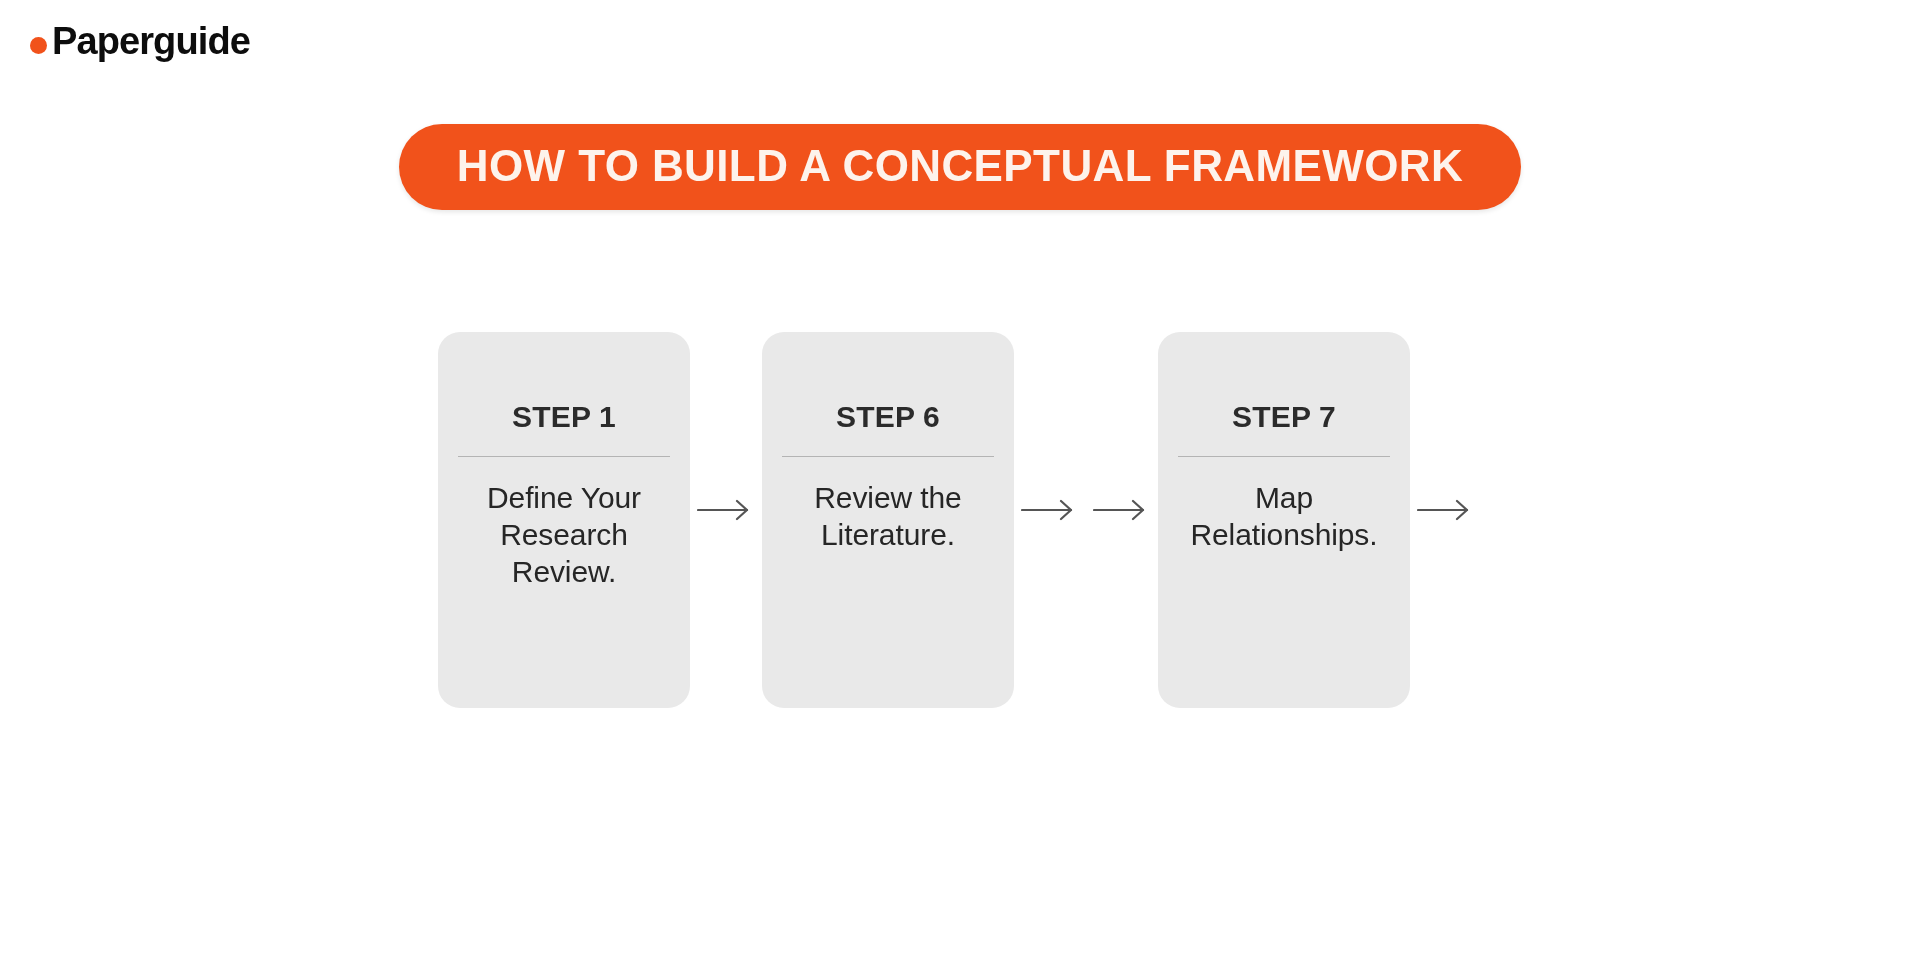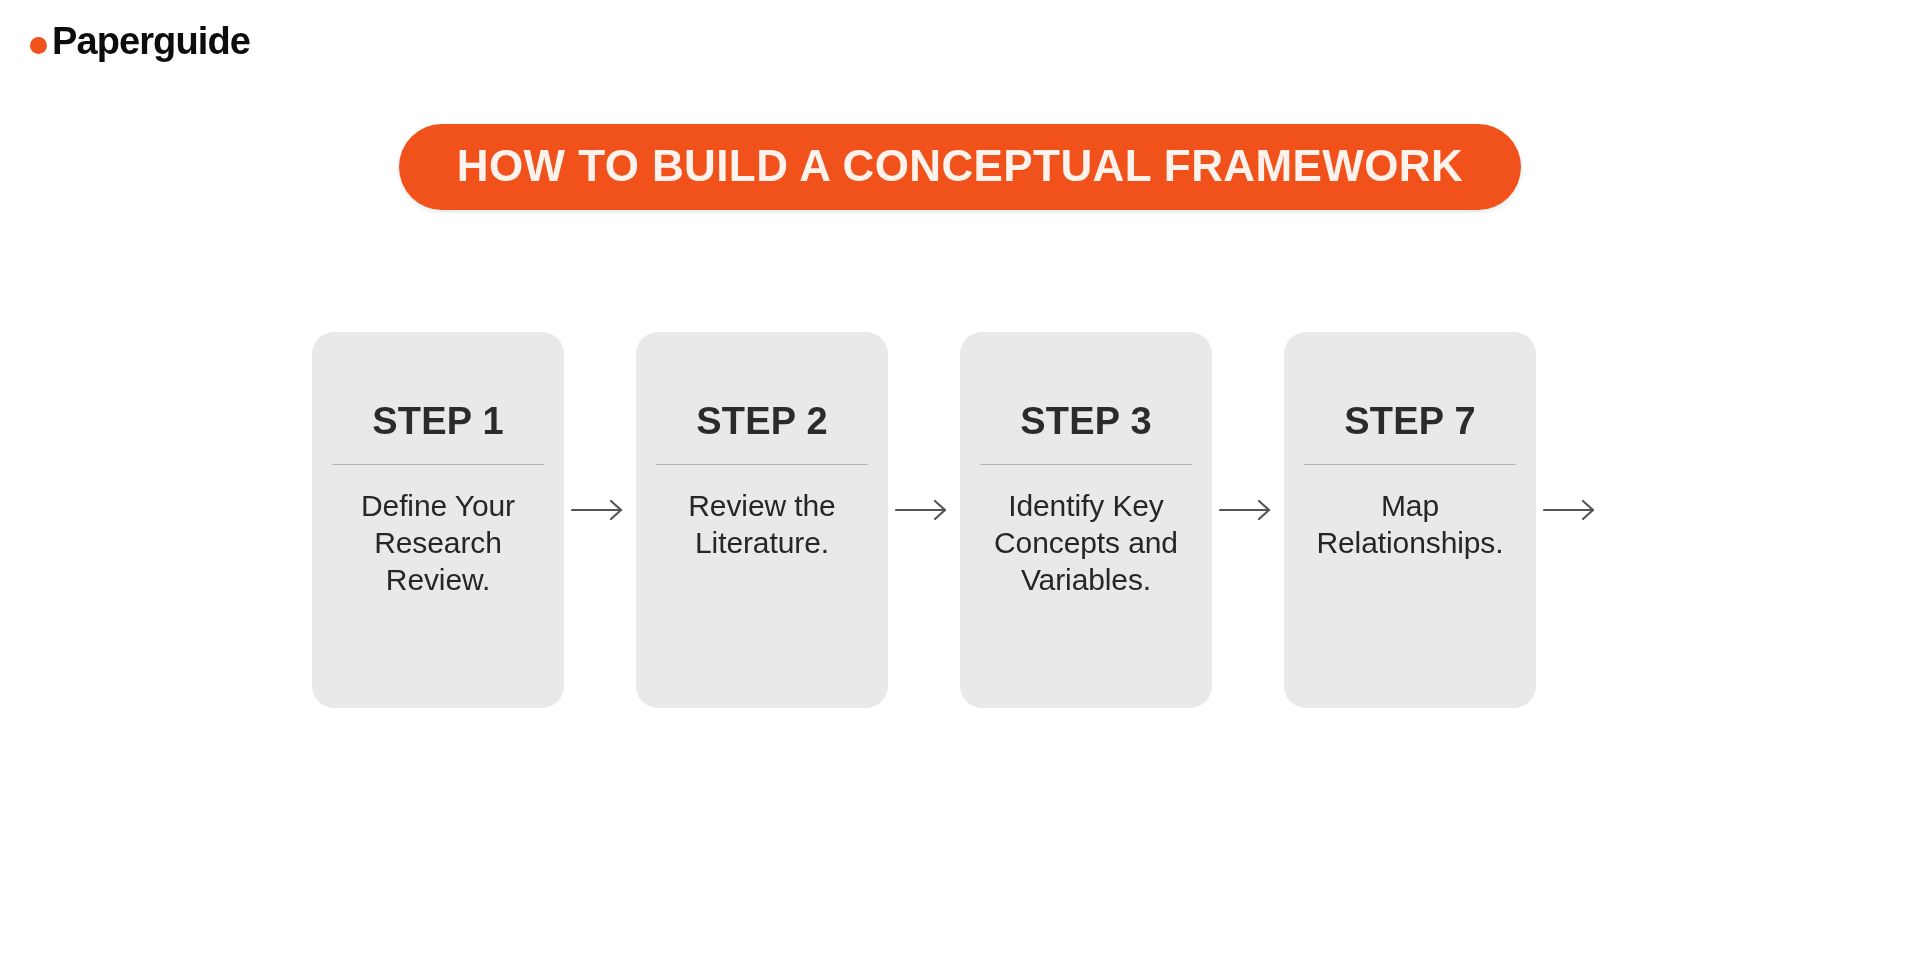--- a/index.html
+++ b/index.html
@@ -49,21 +49,21 @@
     display:flex; align-items:stretch; justify-content:center;
   }
   .card {
     width:252px; min-height:376px;
     background:#E9E9E9;
     border-radius:22px;
     padding:70px 16px 20px;
     display:flex; flex-direction:column; align-items:center;
   }
   .card-head {
-    font-size:38px; font-weight:700; color:#2b2b2b;
+    font-size:30px; font-weight:700; color:#2b2b2b;
     letter-spacing:0.2px; line-height:1; text-align:center;
     white-space:nowrap;
   }
   .card-rule {
     width:212px; height:1px; background:#b4b4b4;
     margin:24px 0 22px;
   }
   .card-text {
     font-size:30px; font-weight:400; color:#262626;
     line-height:1.24; text-align:center; letter-spacing:-0.1px;
@@ -100,37 +100,32 @@
     </div>
 
     <div class="arrow">
       <svg width="58" height="24" viewBox="0 0 58 24" fill="none" aria-hidden="true">
         <path d="M1 12 H50" stroke="#555555" stroke-width="2.2" stroke-linecap="round"></path>
         <path d="M40 3 L50 12 L40 21" stroke="#555555" stroke-width="2.2" stroke-linecap="round" stroke-linejoin="round" fill="none"></path>
       </svg>
     </div>
 
     <div class="card">
-      <div class="card-head">STEP 2</div>
+      <div class="card-head">STEP 6</div>
       <div class="card-rule"></div>
       <div class="card-text">Review the Literature.</div>
     </div>
 
     <div class="arrow">
       <svg width="58" height="24" viewBox="0 0 58 24" fill="none" aria-hidden="true">
         <path d="M1 12 H50" stroke="#555555" stroke-width="2.2" stroke-linecap="round"></path>
         <path d="M40 3 L50 12 L40 21" stroke="#555555" stroke-width="2.2" stroke-linecap="round" stroke-linejoin="round" fill="none"></path>
       </svg>
     </div>
 
-    <div class="card">
-      <div class="card-head">STEP 3</div>
-      <div class="card-rule"></div>
-      <div class="card-text">Identify Key Concepts and Variables.</div>
-    </div>
 
     <div class="arrow">
       <svg width="58" height="24" viewBox="0 0 58 24" fill="none" aria-hidden="true">
         <path d="M1 12 H50" stroke="#555555" stroke-width="2.2" stroke-linecap="round"></path>
         <path d="M40 3 L50 12 L40 21" stroke="#555555" stroke-width="2.2" stroke-linecap="round" stroke-linejoin="round" fill="none"></path>
       </svg>
     </div>
 
     <div class="card">
       <div class="card-head">STEP 7</div>

